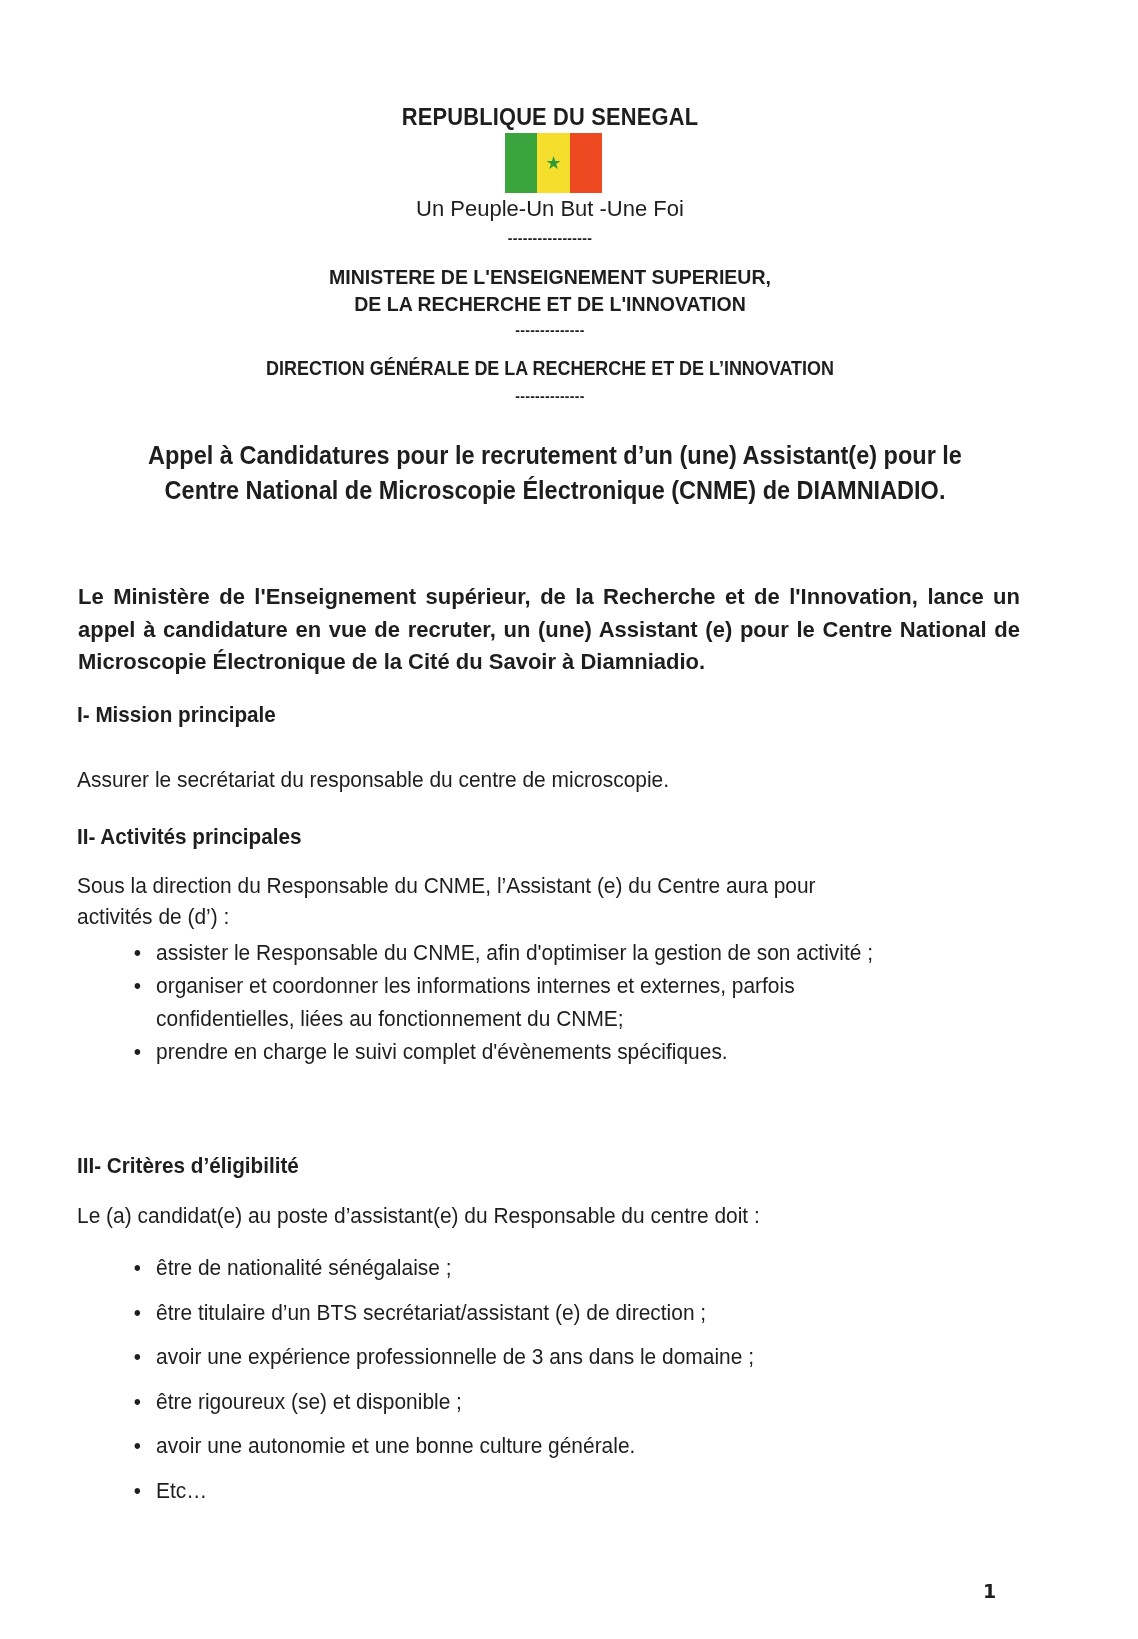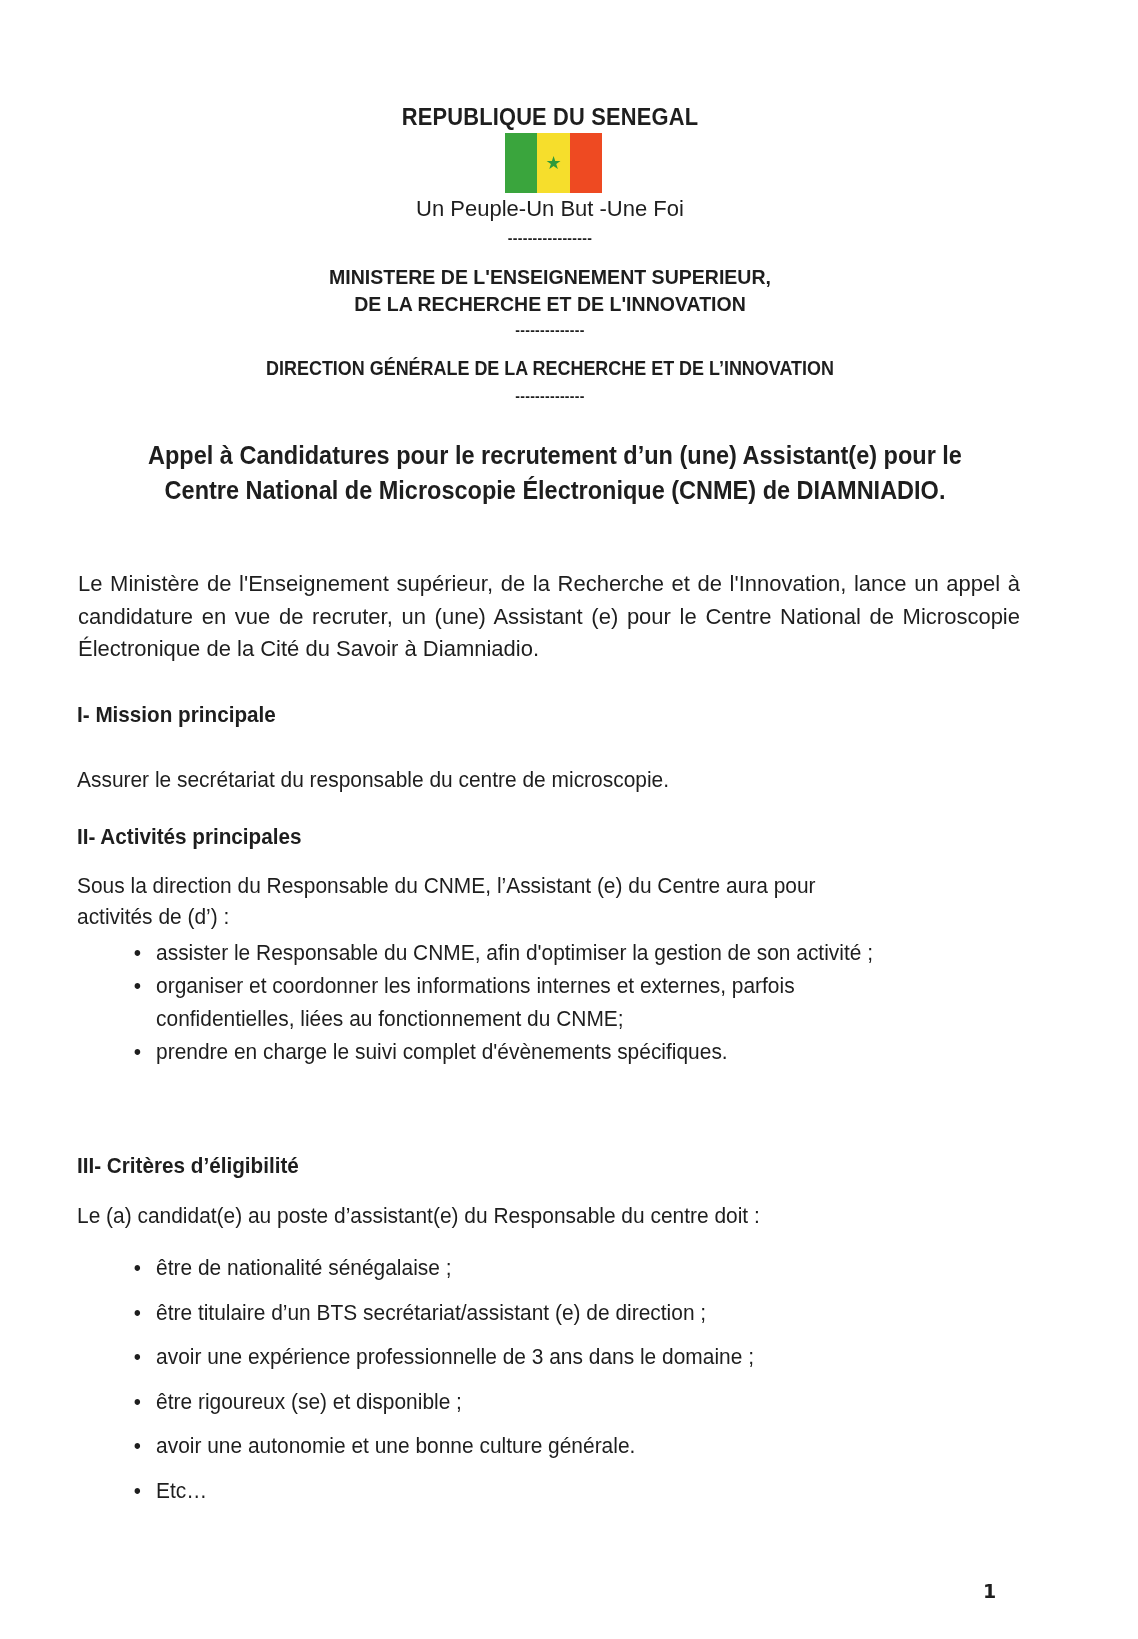--- a/index.html
+++ b/index.html
@@ -90,26 +90,27 @@
       top: 438px;
       text-align: center;
       font-size: 25px;
       font-weight: bold;
       line-height: 35px;
       transform: scaleX(0.94);
     }
     .intro {
       position: absolute;
       left: 78px;
-      top: 568px;
+      top: 581px;
       width: 942px;
       font-size: 22px;
       line-height: 32.5px;
       text-align: justify;
       text-align-last: left;
+      font-weight: bold;
     }
     .section-heading {
       position: absolute;
       left: 77px;
       font-size: 22px;
       font-weight: bold;
       transform-origin: left center;
       transform: scaleX(0.94);
     }
     .h1 { top: 702px; }

